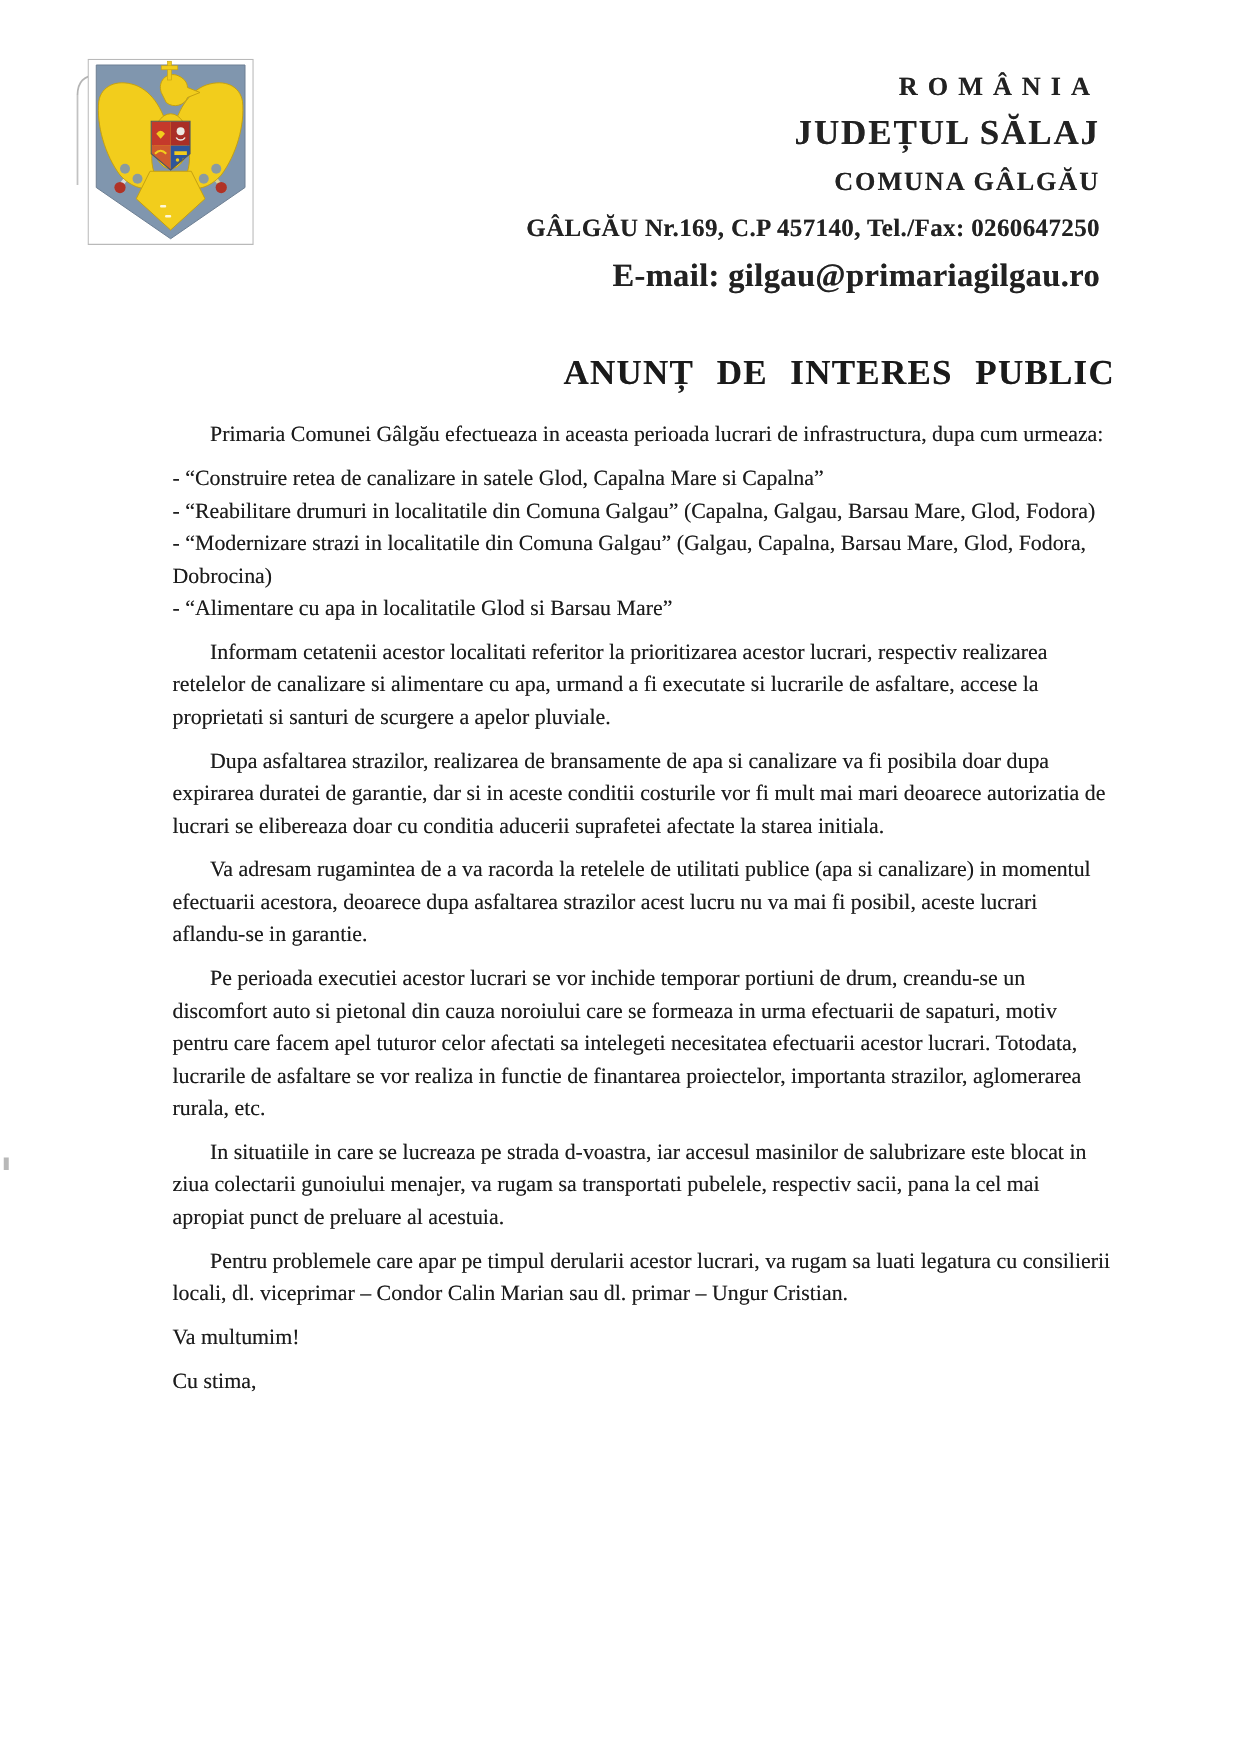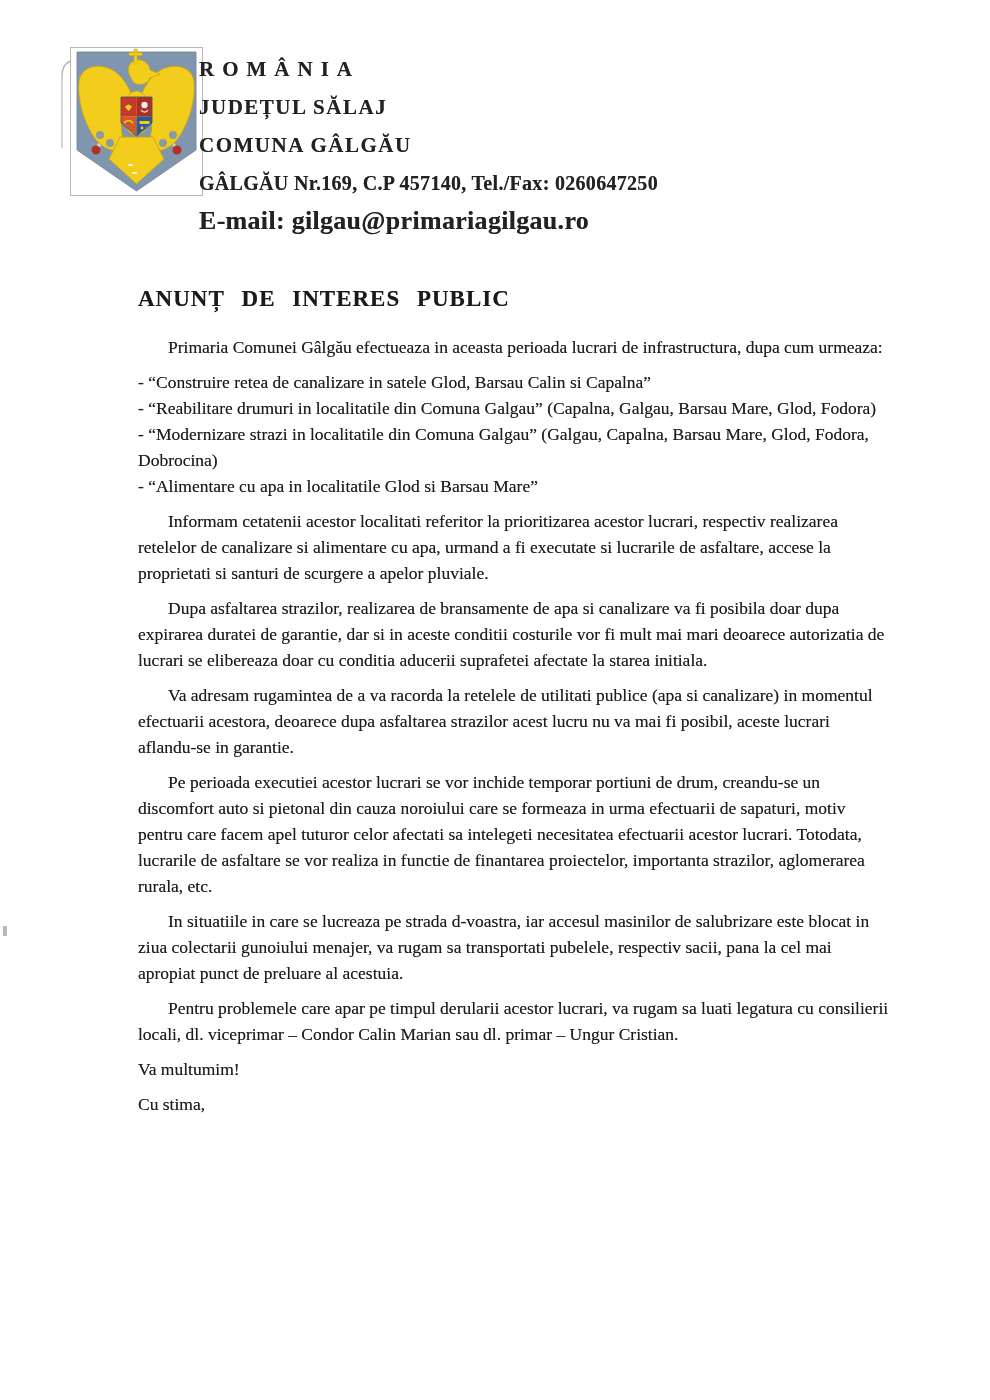--- a/index.html
+++ b/index.html
@@ -7,37 +7,37 @@
     position:relative; width:990px; height:1400px; background:#ffffff;
     font-family:"Liberation Serif", serif; color:#1c1c1c; overflow:hidden;
     text-shadow: 0 0 0.35px rgba(20,20,20,0.55);
   }
   
   .emblem { position:absolute; left:70px; top:47px; width:133px; height:149px; }
   .emblem svg { width:100%; height:100%; display:block; }
   .pencil-artifact { position:absolute; left:56px; top:44px; width:80px; height:120px; pointer-events:none; }
   .edge-artifact { position:absolute; left:3px; top:926px; width:4px; height:10px; background:#9a9a9a; opacity:.7; }
   .letterhead-text {
-    position:absolute; left:199px; top:50px; width:665px;
-    text-align:left; font-weight:bold; color:#222;
+    position:absolute; left:215px; top:50px; width:665px;
+    text-align:right; font-weight:bold; color:#222;
   }
   .lh-line { height:38px; line-height:38px; white-space:nowrap; }
   .lh-country { font-size:21px; letter-spacing:8px; }
-  .lh-county  { font-size:21px; letter-spacing:1.5px; }
+  .lh-county  { font-size:28px; letter-spacing:1.5px; }
   .lh-commune { font-size:21px; letter-spacing:1.5px; }
   .lh-address { font-size:20px; letter-spacing:0.3px; }
   .lh-email   { font-size:26px; letter-spacing:0.3px; }
   
   .doc-body {
     position:absolute; left:138px; top:284px; width:754px;
     font-size:17.5px; line-height:26px;
   }
   .doc-title {
-    margin:0 0 20px 0; text-align:left;
-    font-size:23px; font-weight:bold; letter-spacing:1px; word-spacing:10px;
+    margin:0 0 20px 0; text-align:right;
+    font-size:28px; font-weight:bold; letter-spacing:1px; word-spacing:10px;
     line-height:30px; color:#1a1a1a;
   }
   .doc-body p { margin:0 0 9px 0; }
   p.indent { text-indent:30px; }
   .works { margin:0 0 9px 0; }
   .works p { margin:0; }
   .thanks { margin:0 0 39px 0;font-family:Liberation Serif, serif; }
   .closing p { margin:0; }
 </style>
 </head>
@@ -115,21 +115,21 @@
     <div class="lh-line lh-address">GÂLGĂU Nr.169, C.P 457140, Tel./Fax: 0260647250</div>
     <div class="lh-line lh-email">E-mail: gilgau@primariagilgau.ro</div>
   </div>
 
   <div class="doc-body">
     <h1 class="doc-title">ANUNȚ DE INTERES PUBLIC</h1>
 
     <p class="indent">Primaria Comunei Gâlgău efectueaza in aceasta perioada lucrari de infrastructura, dupa cum urmeaza:</p>
 
     <div class="works">
-      <p>- “Construire retea de canalizare in satele Glod, Barsau Calin si Capalna”</p>
+      <p>- “Construire retea de canalizare in satele Glod, Capalna Mare si Capalna”</p>
       <p>- “Reabilitare drumuri in localitatile din Comuna Galgau” (Capalna, Galgau, Barsau Mare, Glod, Fodora)</p>
       <p>- “Modernizare strazi in localitatile din Comuna Galgau” (Galgau, Capalna, Barsau Mare, Glod, Fodora, Dobrocina)</p>
       <p>- “Alimentare cu apa in localitatile Glod si Barsau Mare”</p>
     </div>
 
     <p class="indent">Informam cetatenii acestor localitati referitor la prioritizarea acestor lucrari, respectiv realizarea retelelor de canalizare si alimentare cu apa, urmand a fi executate si lucrarile de asfaltare, accese la proprietati si santuri de scurgere a apelor pluviale.</p>
     <p class="indent">Dupa asfaltarea strazilor, realizarea de bransamente de apa si canalizare va fi posibila doar dupa expirarea duratei de garantie, dar si in aceste conditii costurile vor fi mult mai mari deoarece autorizatia de lucrari se elibereaza doar cu conditia aducerii suprafetei afectate la starea initiala.</p>
     <p class="indent">Va adresam rugamintea de a va racorda la retelele de utilitati publice (apa si canalizare) in momentul efectuarii acestora, deoarece dupa asfaltarea strazilor acest lucru nu va mai fi posibil, aceste lucrari aflandu-se in garantie.</p>
     <p class="indent">Pe perioada executiei acestor lucrari se vor inchide temporar portiuni de drum, creandu-se un discomfort auto si pietonal din cauza noroiului care se formeaza in urma efectuarii de sapaturi, motiv pentru care facem apel tuturor celor afectati sa intelegeti necesitatea efectuarii acestor lucrari. Totodata, lucrarile de asfaltare se vor realiza in functie de finantarea proiectelor, importanta strazilor, aglomerarea rurala, etc.</p>
     <p class="indent">In situatiile in care se lucreaza pe strada d-voastra, iar accesul masinilor de salubrizare este blocat in ziua colectarii gunoiului menajer, va rugam sa transportati pubelele, respectiv sacii, pana la cel mai apropiat punct de preluare al acestuia.</p>

